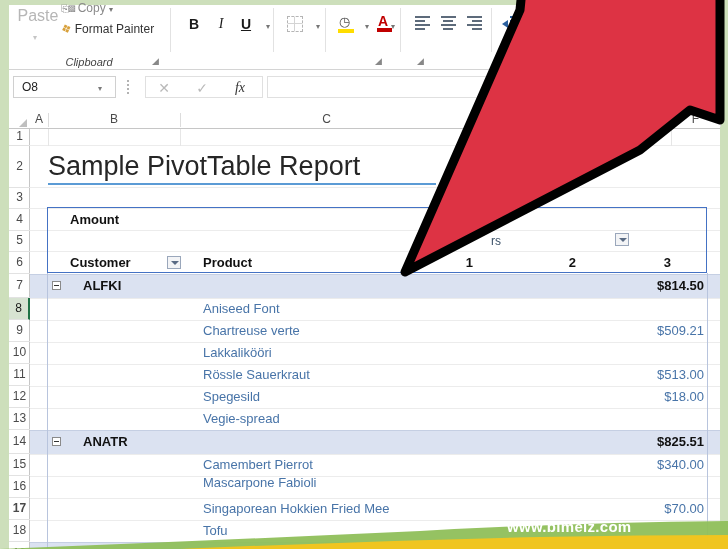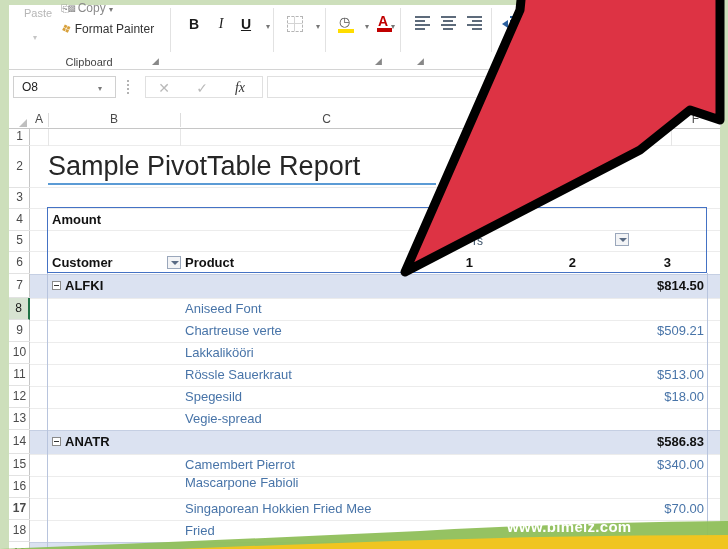--- a/index.html
+++ b/index.html
@@ -52,21 +52,21 @@
     background: #e2e2e2;
   }
   .grp-launcher {
     position: absolute; bottom: 3px; font-size: 9px; color: #888;
   }
 
   
   .paste-btn {
     position: absolute; left: 8px; top: 2px;
     width: 42px; text-align: center;
-    font-size: 11px; color: #b6b6b6;
+    font-size: 16px; color: #b6b6b6;
   }
   .paste-caret {
     position: absolute; left: 24px; top: 28px;
     font-size: 8px; color: #c5c5c5;
   }
   .copy-item {
     position: absolute; left: 52px; top: -4px;
     font-size: 12px; color: #8a8a8a; white-space: nowrap;
   }
   .copy-glyph {
@@ -278,21 +278,21 @@
     position: absolute; height: 2px; background: #5b9bd5;
   }
 
   
   .pivot-frame {
     position: absolute;
     border: 1px solid #4472c4;
     background: transparent;
   }
   .cell-txt {
-    position: absolute; font-size: 13px; white-space: nowrap;
+    position: absolute; font-size: 13px; white-space: nowrap; margin-left: 18px;
   }
   .bold { font-weight: bold; color: #111; }
   .blue { color: #4874a8; }
   .dark { color: #3b5168; }
   .num {
     position: absolute; font-size: 13px; text-align: right;
     white-space: nowrap;
   }
   .grouprow {
     position: absolute; left: 0; width: 690px;
@@ -378,21 +378,21 @@
 
         <div class="copy-item">
           <span class="copy-glyph">⎘▩</span><span>Copy</span>
           <span class="caret">▾</span>
         </div>
 
         <div class="fmtpainter-item">
           <span class="brush-glyph">❖</span><span>Format Painter</span>
         </div>
 
-        <div class="grp-label" style="left:0; width:160px;">Clipboard</div>
+        <div class="grp-label" style="left:0; width:160px;font-style:italic;">Clipboard</div>
         <div class="grp-launcher" style="left:143px;">◢</div>
         <div class="grp-divider" style="left:161px;"></div>
       </div>
 
       <div class="grp" style="left:168px; width:215px;">
         <div class="fbtn" style="left:8px; font-weight:bold;">B</div>
         <div class="fbtn" style="left:35px; font-style:italic; font-family:'Liberation Serif',serif;">I</div>
         <div class="fbtn" style="left:60px; text-decoration:underline; font-weight:bold;">U</div>
         <div class="fbtn caret" style="left:82px; top:13px;">▾</div>
 
@@ -609,39 +609,39 @@
           </div>
           <div>
             <div class="hline" style="top: 279px;"></div>
             <div class="cell-txt blue" style="left: 155px; top: 282px;">Vegie-spread</div>
           </div>
           <div>
             <div class="grouprow" style="top: 301px; height: 24px;"></div>
             <div class="grouprow-line" style="top: 301px;"></div>
             <div class="expander" style="left: 22px; top: 308px;"></div>
             <div class="cell-txt bold" style="left: 35px; top: 305px;">ANATR</div>
-            <div class="num bold" style="left: 560px; width: 114px; top: 305px;">$586.83</div>
+            <div class="num bold" style="left: 560px; width: 114px; top: 305px;">$825.51</div>
           </div>
           <div>
             <div class="hline" style="top: 325px;"></div>
             <div class="cell-txt blue" style="left: 155px; top: 328px;">Camembert Pierrot</div>
             <div class="num blue" style="left: 560px; width: 114px; top: 328px;">$340.00</div>
           </div>
           <div>
             <div class="hline" style="top: 347px;"></div>
             <div class="cell-txt blue" style="left: 155px; top: 346px;">Mascarpone Fabioli</div>
           </div>
           <div>
             <div class="hline" style="top: 369px;"></div>
             <div class="cell-txt blue" style="left: 155px; top: 372px;">Singaporean Hokkien Fried Mee</div>
             <div class="num blue" style="left: 560px; width: 114px; top: 372px;">$70.00</div>
           </div>
           <div>
             <div class="hline" style="top: 391px;"></div>
-            <div class="cell-txt blue" style="left: 155px; top: 394px;">Fried</div>
+            <div class="cell-txt blue" style="left: 155px; top: 394px;">Tofu</div>
           </div>
           <div>
             <div class="grouprow" style="top: 413px; height: 24px;"></div>
             <div class="grouprow-line" style="top: 413px;"></div>
             <div class="cell-txt bold" style="left: 35px; top: 417px;">ANTON</div>
           </div>
         </div>
 
       <div style="position:absolute; left:17px; top:144px; width:1px; height:300px; background:#b8c4dd;"></div>
       <div style="position:absolute; left:677px; top:144px; width:1px; height:300px; background:#b8c4dd;"></div>

